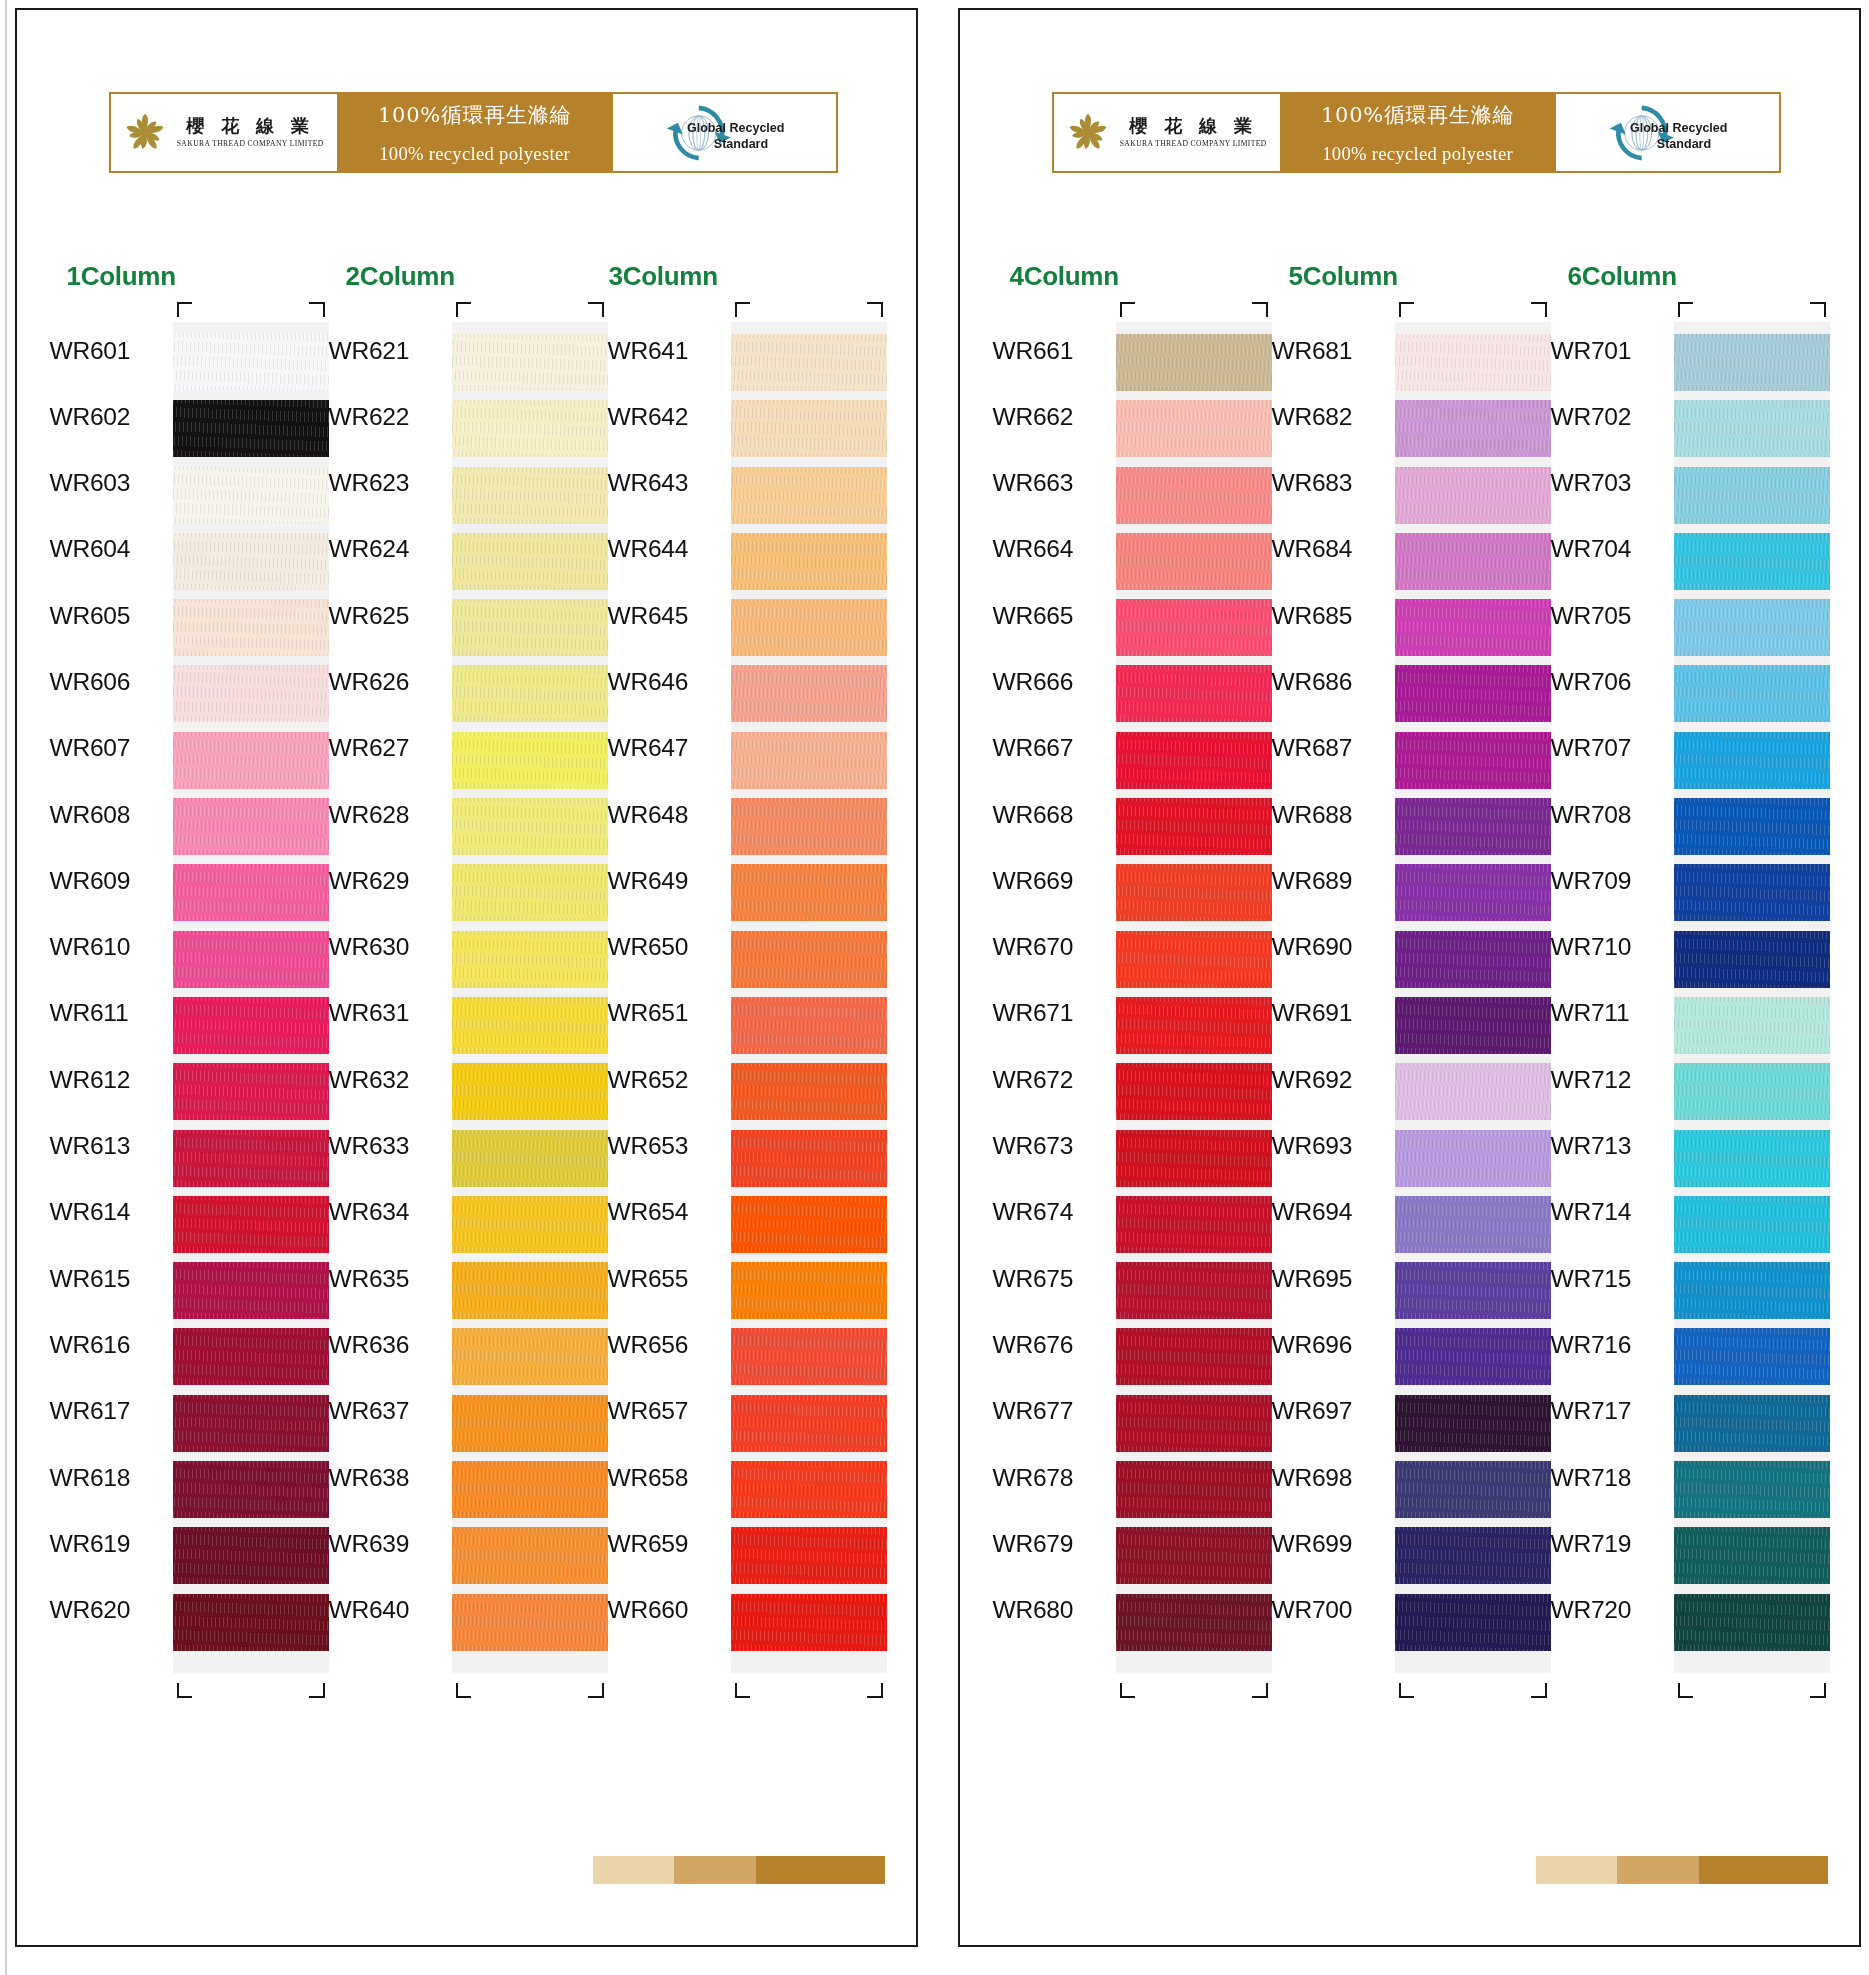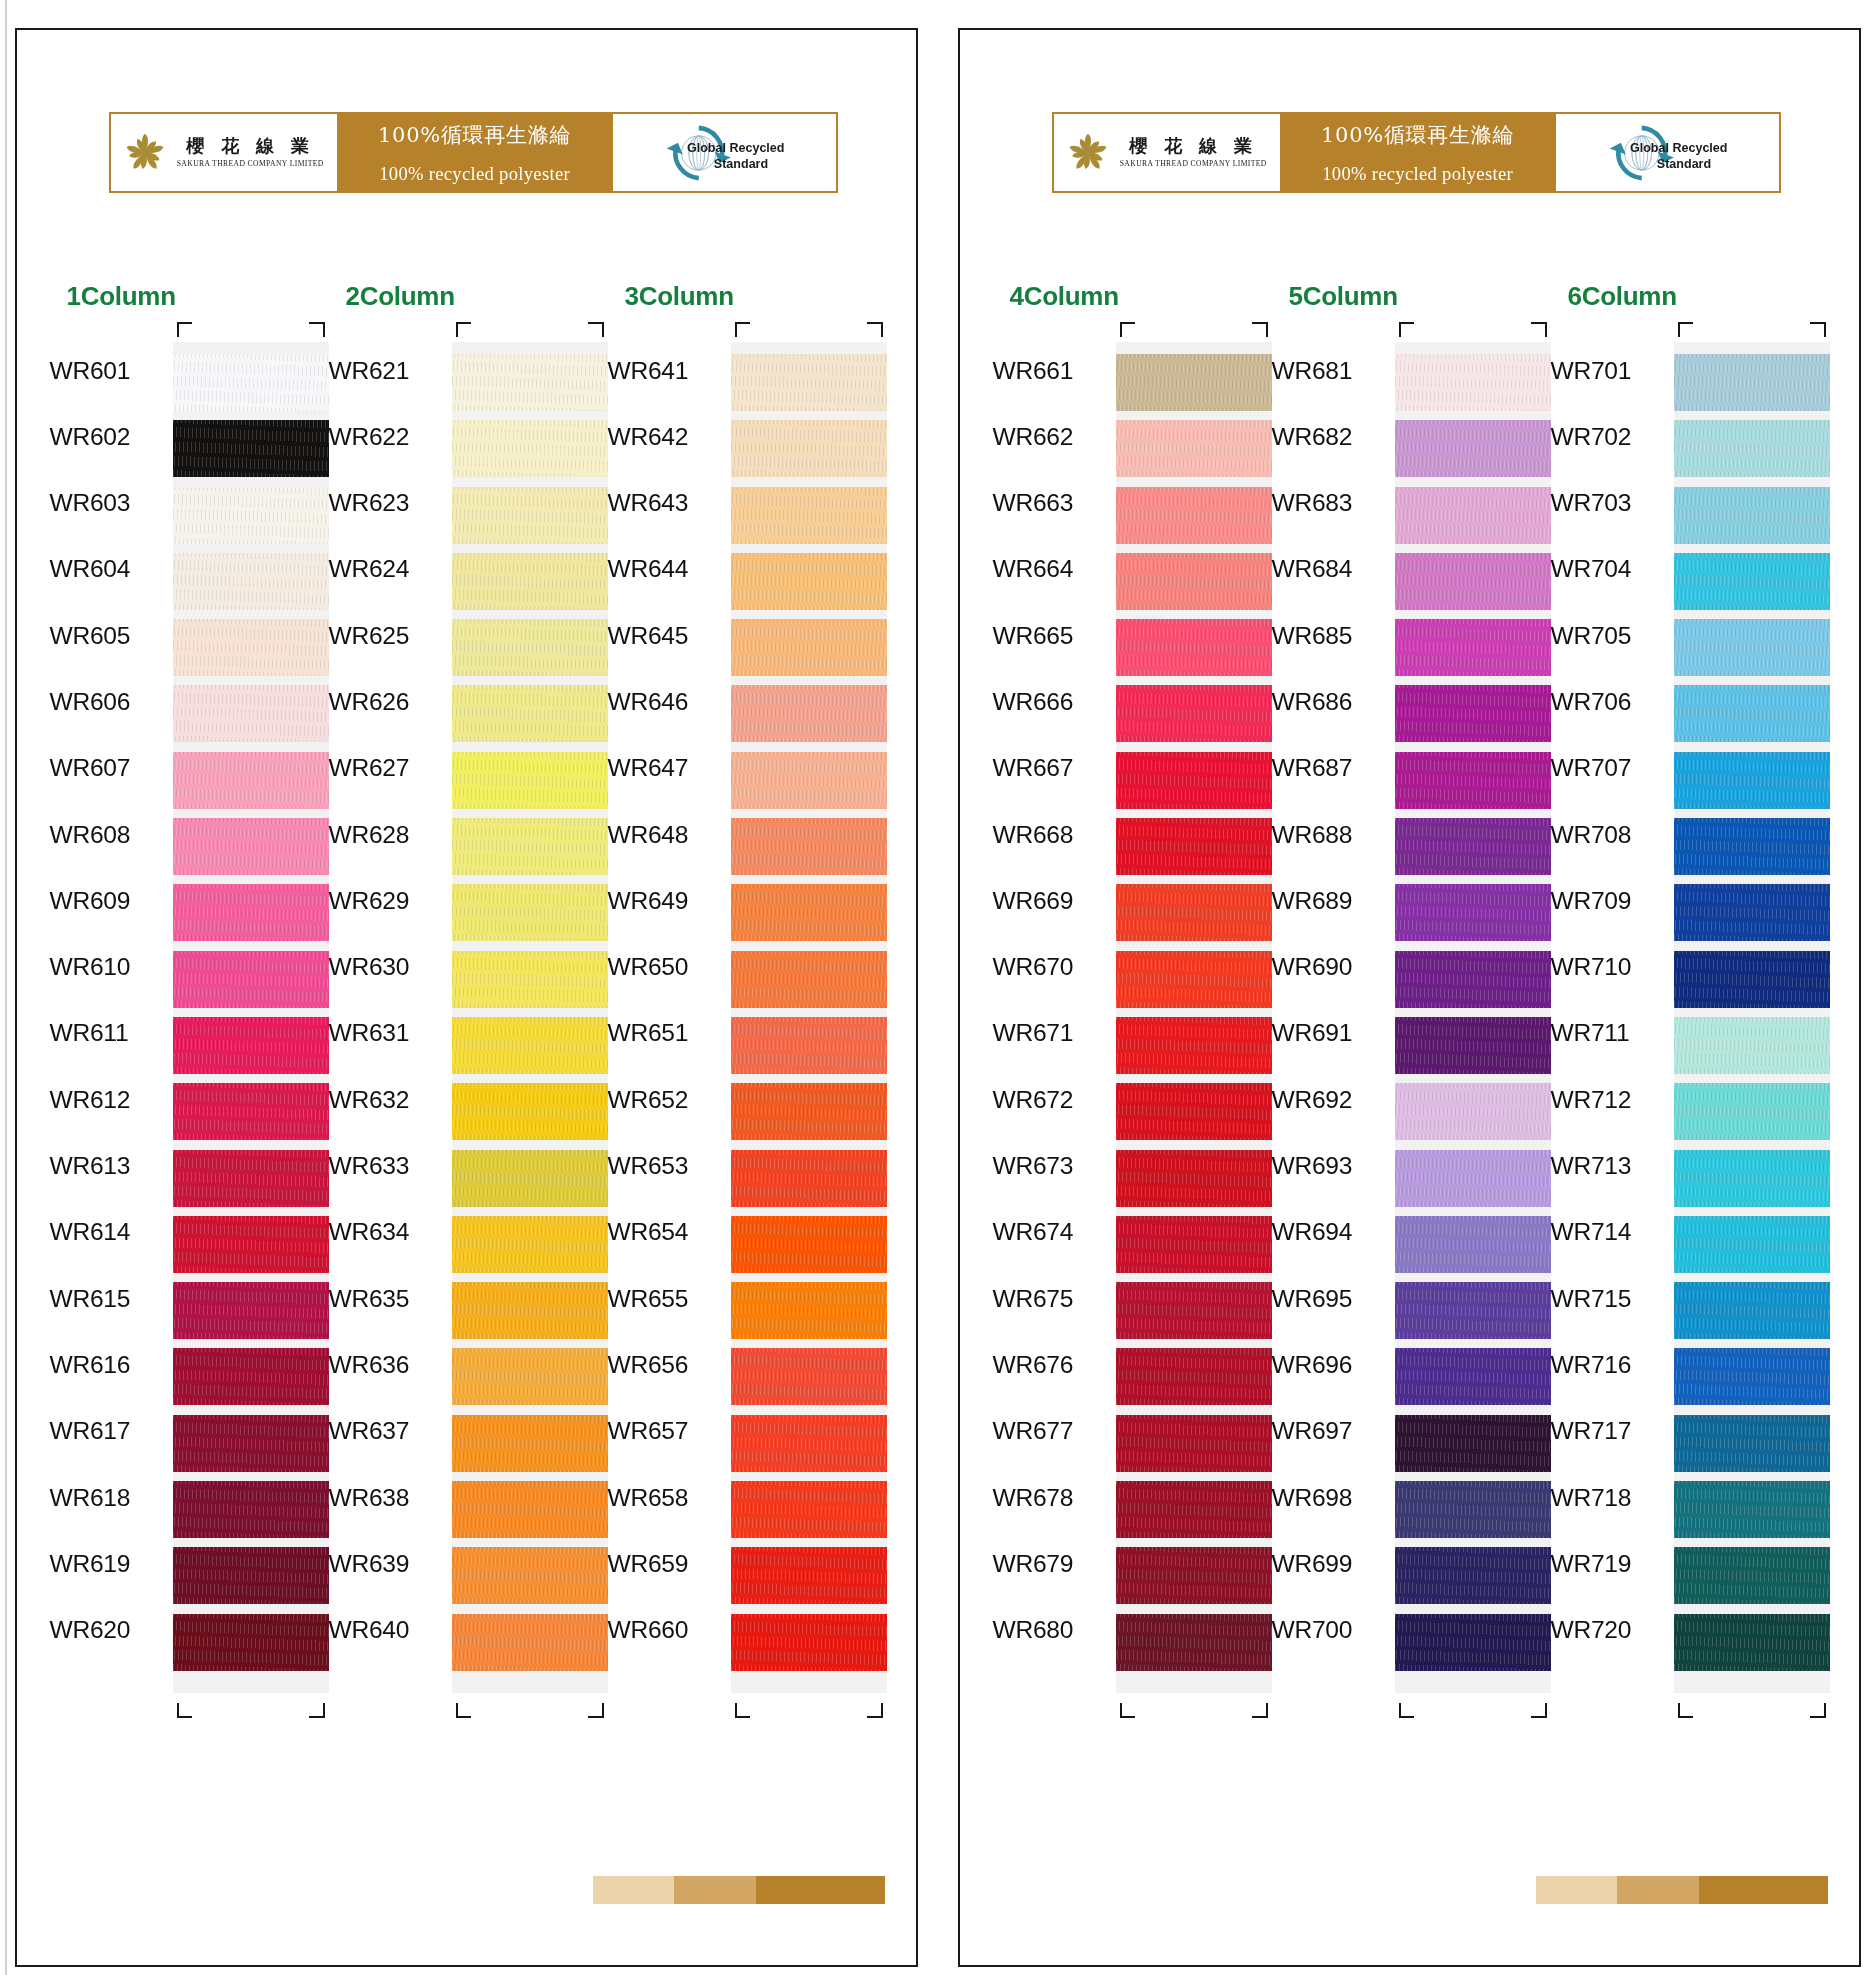--- a/index.html
+++ b/index.html
@@ -24,21 +24,21 @@
     display: flex;
     flex-direction: row;
     gap: 20px;
     padding: 0;
     box-sizing: border-box;
   }
   .page {
     position: relative;
     width: 903px;
     height: 1939px;
-    margin-top: 28px;
+    margin-top: 8px;
     background: #ffffff;
     border: 2px solid #1a1a1a;
     box-sizing: border-box;
     overflow: hidden;
   }
   .page.left { margin-left: 14.6px; }
   .page.right { margin-left: 20px; }
 
   
   .brand-band {
@@ -288,21 +288,21 @@
                 <polygon points="0,-10 13,4 -13,4" fill="#2e8ba3" transform="translate(101,56) rotate(200)"></polygon>
                 <polygon points="0,-10 13,4 -13,4" fill="#2e8ba3" transform="translate(31,44) rotate(20)"></polygon>
                 <text x="122" y="48" text-anchor="middle" font-family="&quot;Liberation Sans&quot;, sans-serif" font-size="19" font-weight="bold" fill="#1a1a1a">Global Recycled</text>
                 <text x="130" y="72" text-anchor="middle" font-family="&quot;Liberation Sans&quot;, sans-serif" font-size="19" font-weight="bold" fill="#1a1a1a">Standard</text>
               </svg></div>
           </div>
         </div>
         <div class="col-heads">
           <div class="col-head" style="left: 50px;">1Column</div>
           <div class="col-head" style="left: 329px;">2Column</div>
-          <div class="col-head" style="left: 608px;">3Column</div>
+          <div class="col-head" style="left: 592px;">3Column</div>
         </div>
         <div class="columns">
           <div class="col" style="left: 33px;">
             <div class="labels">
               <div class="label">WR601</div>
               <div class="label">WR602</div>
               <div class="label">WR603</div>
               <div class="label">WR604</div>
               <div class="label">WR605</div>
               <div class="label">WR606</div>

